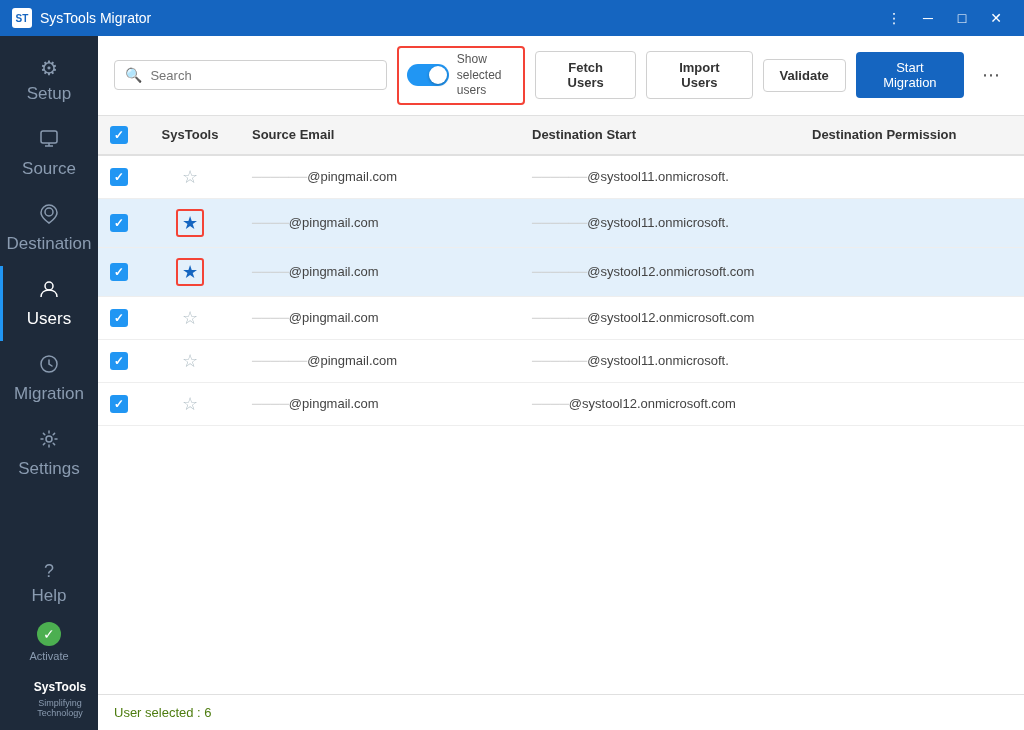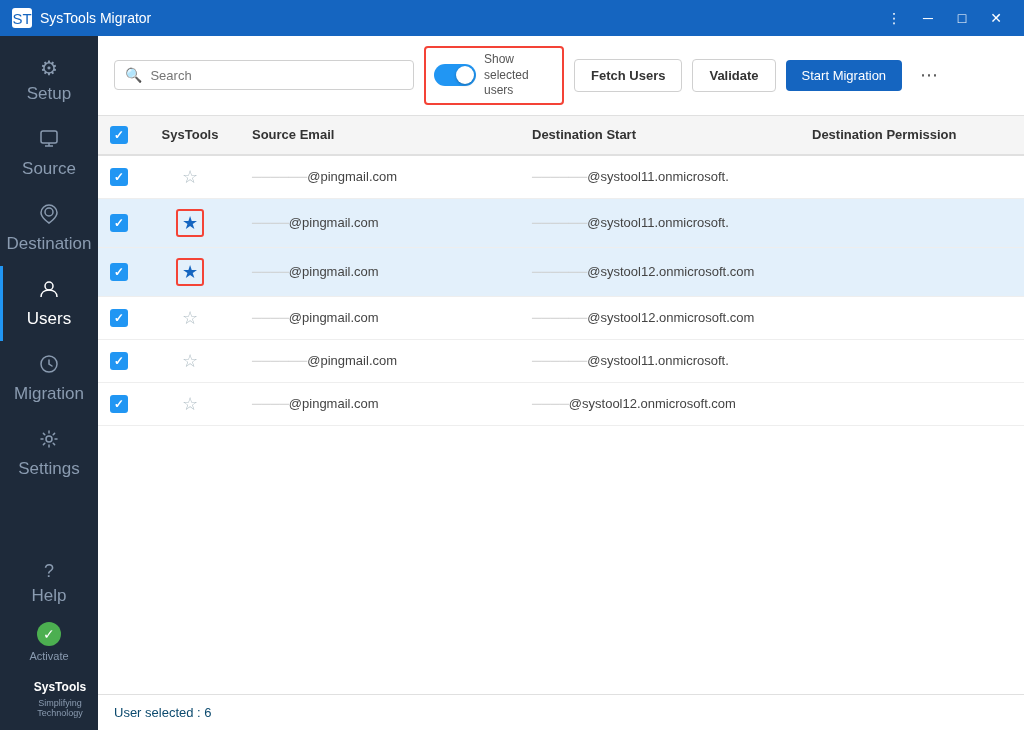--- a/index.html
+++ b/index.html
@@ -11,21 +11,21 @@
       color: white;
       height: 36px;
       display: flex;
       align-items: center;
       padding: 0 12px;
       justify-content: space-between;
       user-select: none;
     }
     .title-bar-left { display: flex; align-items: center; gap: 8px; font-size: 14px; font-weight: 500; }
     .title-bar-icon { width: 20px; height: 20px; background: white; border-radius: 3px; display: flex; align-items: center; justify-content: center; }
-    .title-bar-icon span { color: #1565c0; font-size: 15px; font-weight: normal; }
+    .title-bar-icon span { color: #1565c0; font-size: 10px; font-weight: bold; }
     .title-bar-controls { display: flex; gap: 2px; }
     .title-bar-btn { width: 32px; height: 28px; border: none; background: transparent; color: white; cursor: pointer; font-size: 14px; display: flex; align-items: center; justify-content: center; border-radius: 2px; }
 
     
     .main-layout { display: flex; height: calc(730px - 36px); }
 
     
     .sidebar {
       width: 98px;
       background: #1e2a3a;
@@ -189,21 +189,21 @@
       display: inline-flex;
       align-items: center;
     }
 
     
     .status-bar {
       background: white;
       border-top: 1px solid #e0e0e0;
       padding: 10px 16px;
       font-size: 13px;
-      color: #0c4a6e;
+      color: #4d7c0f;
       flex-shrink: 0;
     }
 
     
     .help-item { display: flex; flex-direction: column; align-items: center; gap: 4px; padding: 8px 4px; cursor: pointer; color: #8a9bb0; }
     .help-icon { font-size: 18px; color: #8a9bb0; }
   </style>
 </head>
 <body>
 
@@ -312,20 +312,21 @@
       </div>
 
       <div class="toggle-section">
         <div class="toggle-switch">
           <div class="toggle-knob"></div>
         </div>
         <span class="toggle-label">Show selected users</span>
       </div>
 
       <button class="btn btn-outline">Fetch Users</button>
+      <button class="btn btn-outline">Import Users</button>
       <button class="btn btn-outline">Validate</button>
       <button class="btn btn-primary">Start Migration</button>
       <button class="more-btn">⋯</button>
     </div>
 
     <div class="table-container">
       <table>
         <thead>
           <tr>
             <th class="checkbox-cell">

